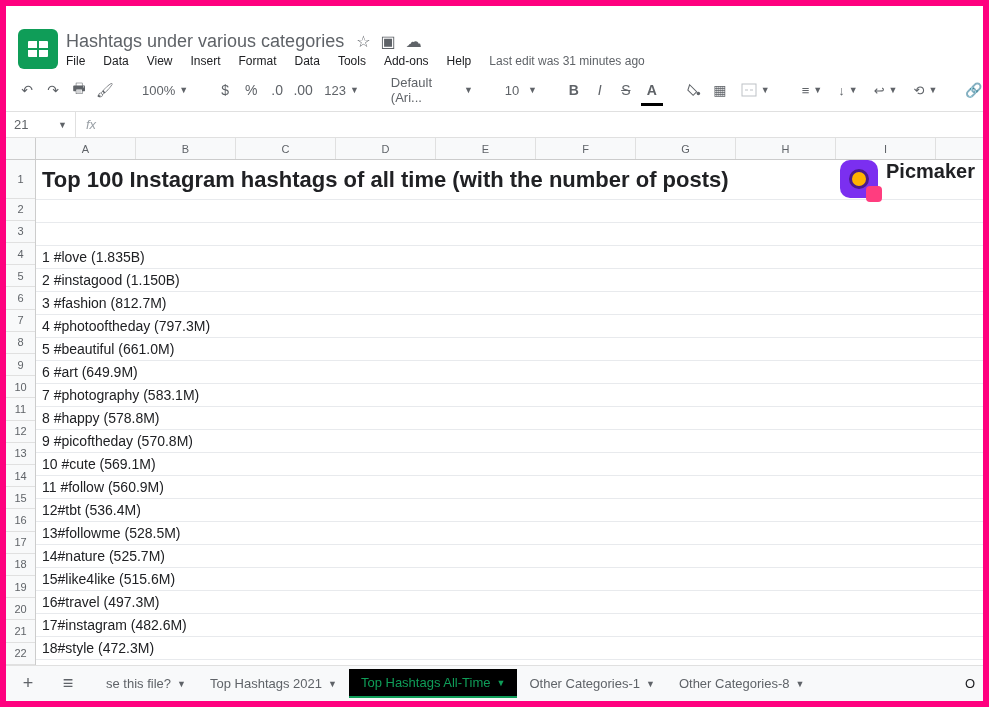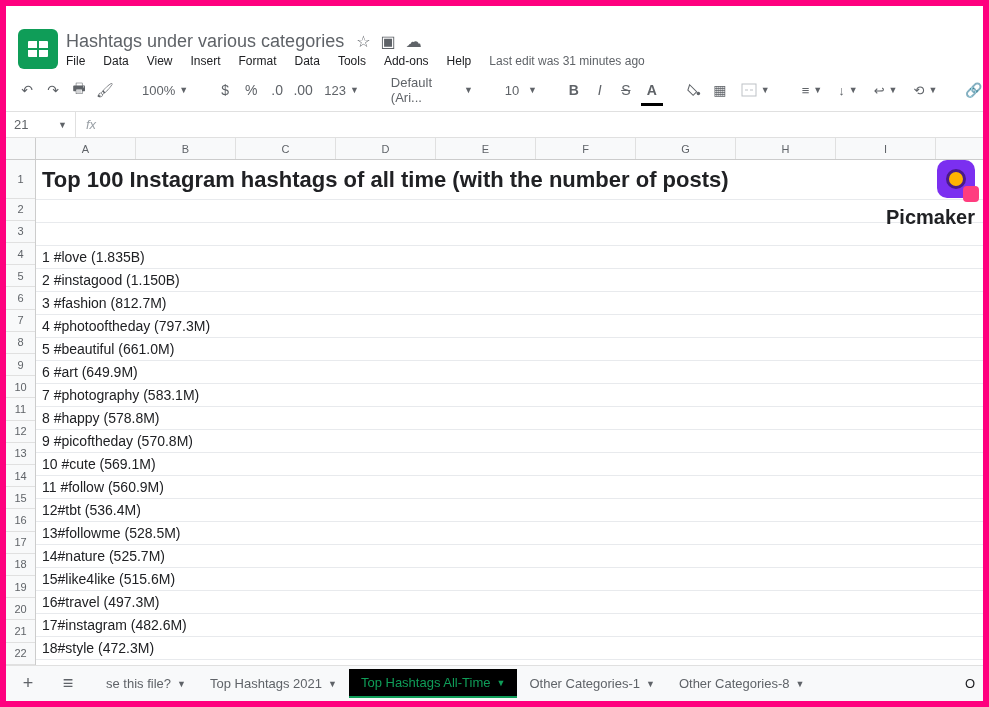--- a/index.html
+++ b/index.html
@@ -32,21 +32,21 @@
   .row-head-spacer { width: 30px; border-right: 1px solid #ccc; background: #f8f9fa; }
   .col-head { border-right: 1px solid #e0e0e0; display: flex; align-items: center; justify-content: center; font-size: 11px; color: #5f6368; }
   .sheet-body { flex: 1; display: flex; overflow: hidden; position: relative; }
   .row-heads { width: 30px; border-right: 1px solid #ccc; background: #f8f9fa; display: flex; flex-direction: column; }
   .row-head { height: 23px; border-bottom: 1px solid #e0e0e0; display: flex; align-items: center; justify-content: center; font-size: 11px; color: #5f6368; }
   .row-head.tall { height: 40px; }
   .cells { flex: 1; position: relative; overflow: hidden; }
   .cell-row { height: 23px; border-bottom: 1px solid #e8eaed; display: flex; align-items: center; padding-left: 6px; font-size: 14px; }
   .cell-row.tall { height: 40px; }
   .cell-row.title-cell { font-size: 22px; font-weight: bold; }
-  .logo-overlay { position: absolute; top: 0; right: 8px; display: flex; align-items: flex-end; gap: 8px; flex-direction: column; }
+  .logo-overlay { position: absolute; top: 0; right: 8px; display: flex; align-items: flex-start; gap: 8px; }
   .logo-badge { width: 38px; height: 38px; background: #7b2ff0; border-radius: 10px; position: relative; display: flex; align-items: center; justify-content: center; }
   .logo-eye { width: 20px; height: 20px; background: #ffb300; border-radius: 50%; border: 3px solid #4a1a8a; }
   .logo-tag { position: absolute; bottom: -4px; right: -4px; width: 16px; height: 16px; background: #ff3d7f; border-radius: 4px; }
   .logo-text { font-size: 20px; font-weight: bold; }
   .sheet-tabs { height: 36px; display: flex; align-items: center; border-top: 1px solid #e0e0e0; background: #f8f9fa; padding: 0 8px; gap: 12px; }
   .tab-btn { font-size: 18px; color: #5f6368; width: 28px; text-align: center; }
   .tab { padding: 6px 12px; font-size: 13px; color: #5f6368; display: flex; align-items: center; gap: 6px; }
   .tab.active { color: #0f9d58; border-bottom: 2px solid #0f9d58; font-weight: 500; background: #000000; }
   .tab .caret { font-size: 9px; }
   .cols-grid .col-head:nth-child(1){width:100px}

